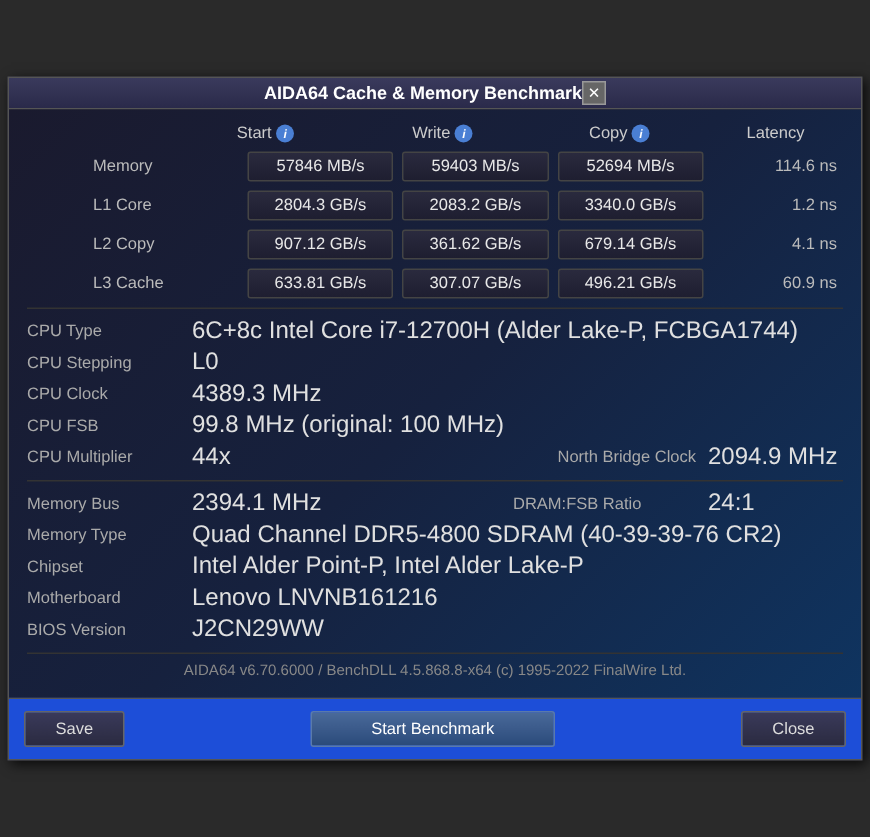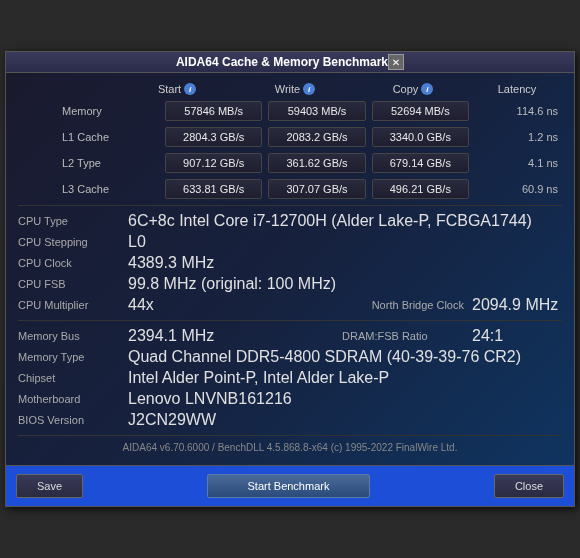--- a/index.html
+++ b/index.html
@@ -222,29 +222,29 @@
 
       <div class="bench-row">
         <span class="row-label">Memory</span>
         <div class="value-box">57846 MB/s</div>
         <div class="value-box">59403 MB/s</div>
         <div class="value-box">52694 MB/s</div>
         <span class="latency-val">114.6 ns</span>
       </div>
 
       <div class="bench-row">
-        <span class="row-label">L1 Cache</span>
+        <span class="row-label">L1 Core</span>
         <div class="value-box">2804.3 GB/s</div>
         <div class="value-box">2083.2 GB/s</div>
         <div class="value-box">3340.0 GB/s</div>
         <span class="latency-val">1.2 ns</span>
       </div>
 
       <div class="bench-row">
-        <span class="row-label">L2 Type</span>
+        <span class="row-label">L2 Copy</span>
         <div class="value-box">907.12 GB/s</div>
         <div class="value-box">361.62 GB/s</div>
         <div class="value-box">679.14 GB/s</div>
         <span class="latency-val">4.1 ns</span>
       </div>
 
       <div class="bench-row">
         <span class="row-label">L3 Cache</span>
         <div class="value-box">633.81 GB/s</div>
         <div class="value-box">307.07 GB/s</div>

